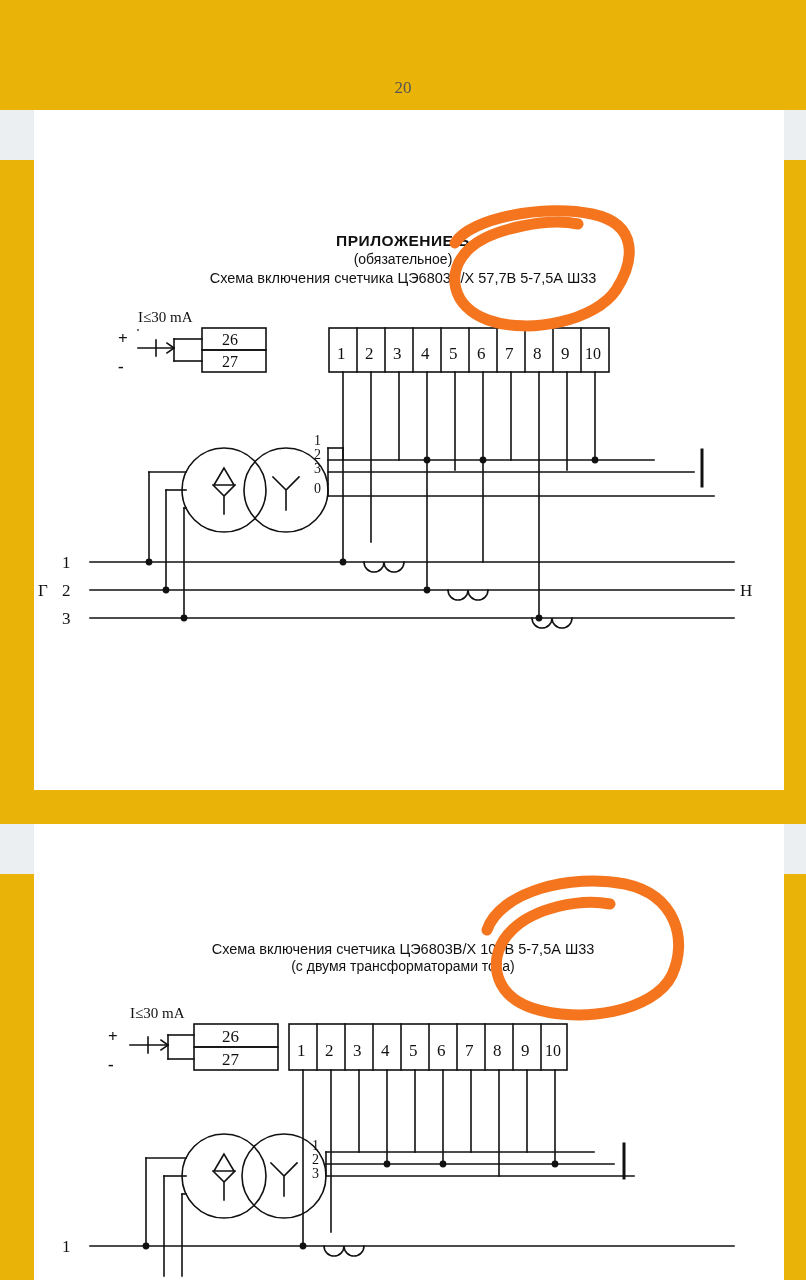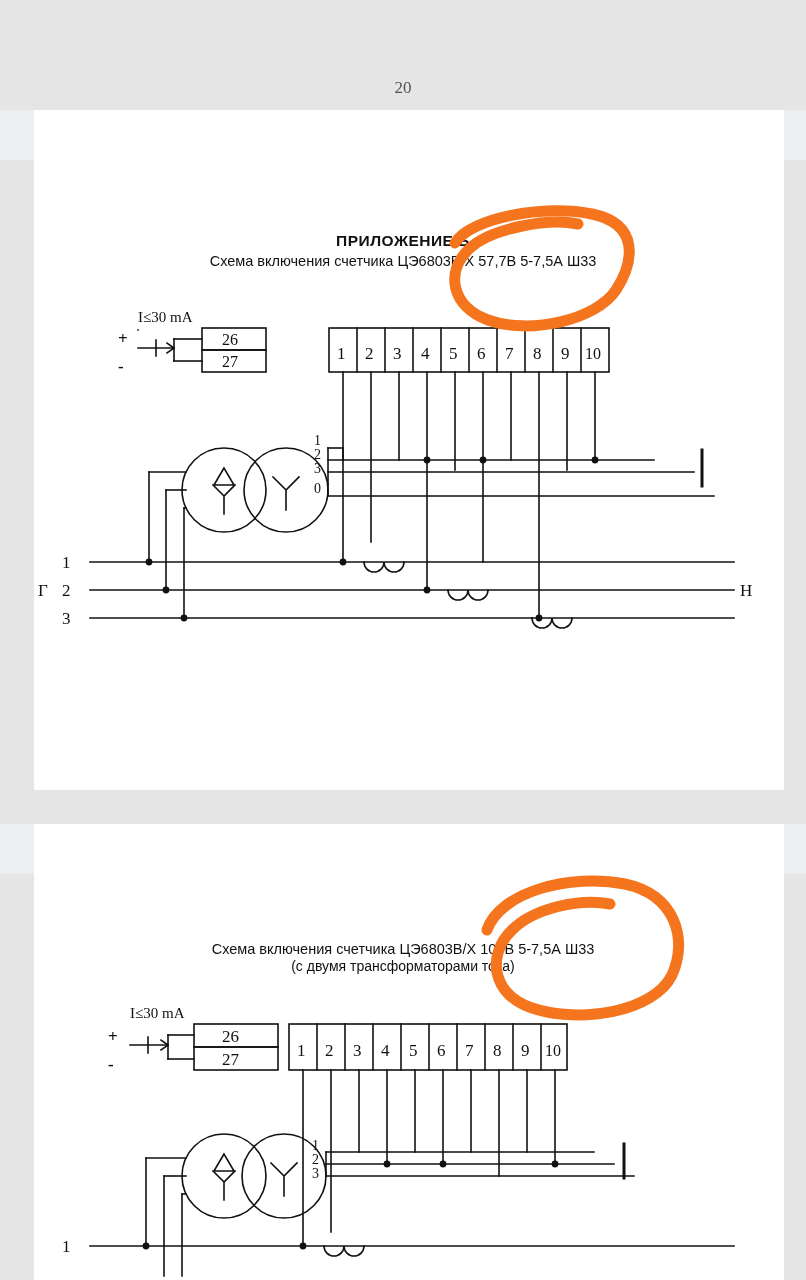--- a/index.html
+++ b/index.html
@@ -11,21 +11,21 @@
     width: 806px;
     height: 1280px;
     position: relative;
     font-family: "Liberation Sans", sans-serif;
     overflow: hidden;
   }
   .doc-viewport {
     position: absolute;
     left: 0; top: 0;
     width: 806px; height: 1280px;
-    background: #e5e5e5;
+    background: #eab308;
   }
   
   .page-band {
     position: absolute;
     left: 0;
     width: 806px;
     background: #eceff1;
   }
   .page-sheet {
     position: absolute;
@@ -77,20 +77,21 @@
 <body>
 
 <div class="doc-viewport">
 
   <div class="page-number" style="top:78px;">20</div>
   <div class="page-band" style="top:110px; height:50px;"></div>
   <div class="page-sheet" style="left:34px; top:110px; width:750px; height:680px;"></div>
 
   <div class="title-block" style="top:232px;">
     <div class="t-appendix">ПРИЛОЖЕНИЕ Б</div>
+    <div class="t-sub">(обязательное)</div>
     <div class="t-scheme">Схема включения счетчика  ЦЭ6803В/Х 57,7В 5-7,5А Ш33</div>
   </div>
 
   <svg style="position:absolute; left:34px; top:300px;" width="750" height="380" viewBox="0 0 750 380">
     <g stroke="#111" fill="none" stroke-width="1.6" stroke-linecap="square">
 
       <rect x="168" y="28" width="64" height="22"></rect>
       <rect x="168" y="50" width="64" height="22"></rect>
 
       <line x1="104" y1="48" x2="140" y2="48"></line>

